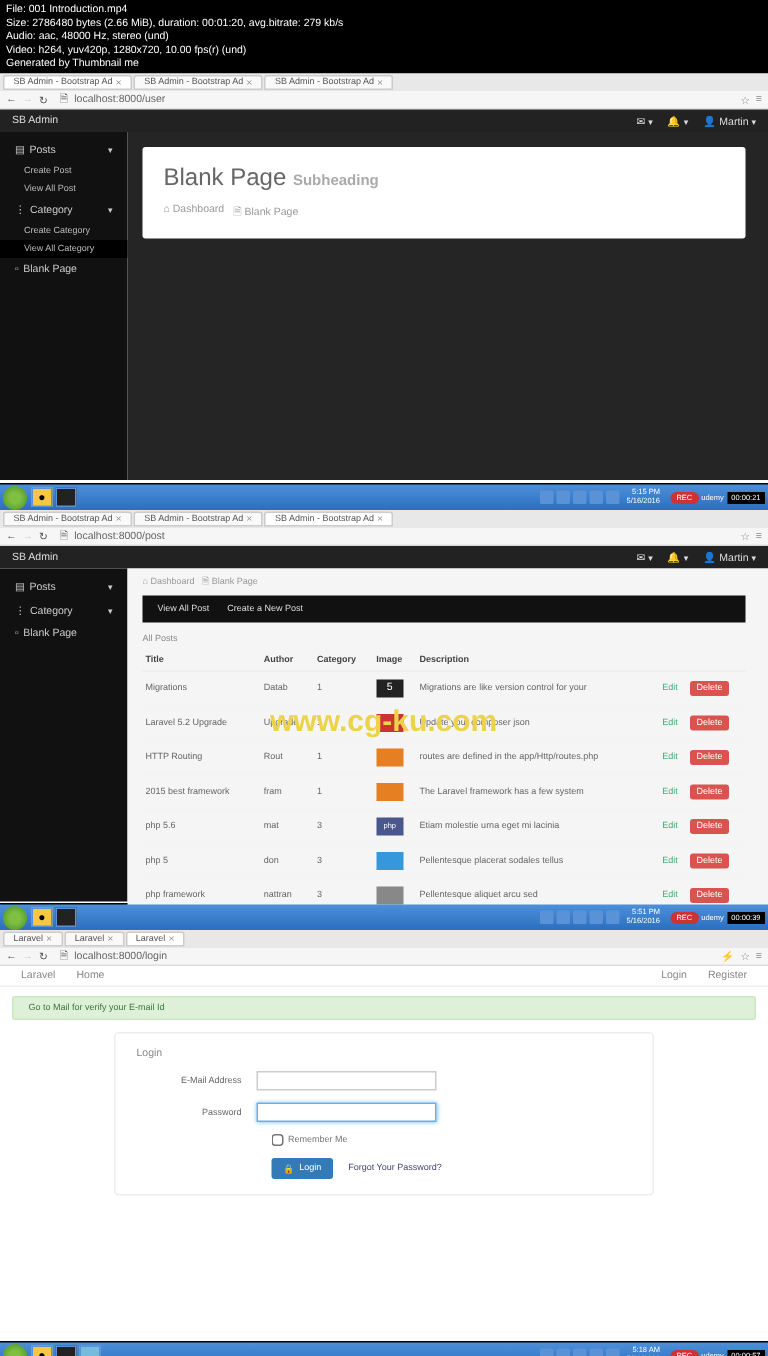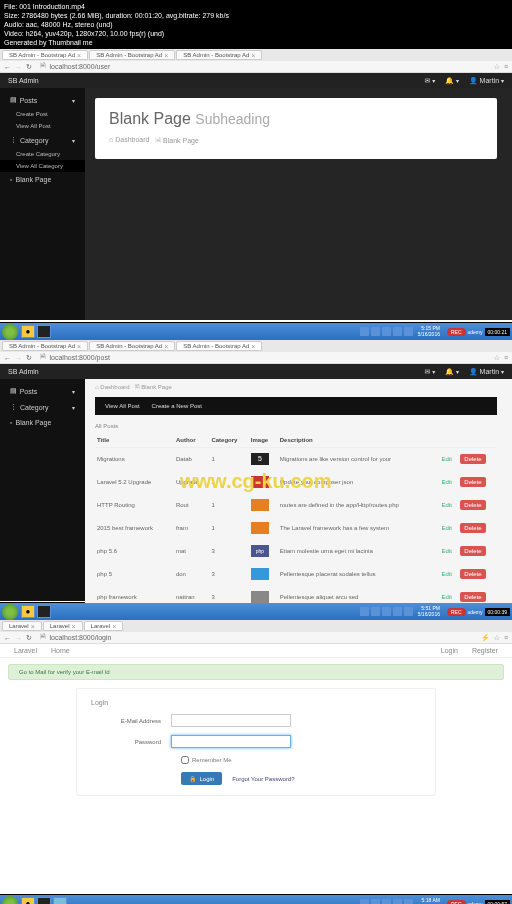--- a/index.html
+++ b/index.html
@@ -22,21 +22,21 @@
 .caret{font-size:6px}
 
 .layout{display:flex}
 .sidebar{background:#111;width:85px;color:#ccc;font-size:7px;padding:4px 0}
 .side-item{padding:4px 10px;display:flex;align-items:center;gap:3px;cursor:pointer}
 .side-sub{padding:3px 10px 3px 16px;color:#bbb;font-size:6px}
 
 .content{flex:1;background:#252525;padding:10px 15px 10px 10px}
 .card{background:#fff;border-radius:2px;padding:12px 14px}
 .page-title{font-size:16px;color:#666;font-weight:normal;margin-bottom:8px}
-.page-sub{font-size:14px;color:#aaa;font-weight:normal}
+.page-sub{font-size:10px;color:#aaa;font-weight:bold}
 .crumbs{font-size:7px;color:#999;display:flex;gap:6px}
 
 
 .content2{flex:1;background:#f5f5f5;padding:0 15px 10px 10px}
 .crumbs2{font-size:6px;color:#999;margin:4px 0}
 .blackbar{background:#111;color:#ddd;padding:6px 10px;display:flex;gap:12px;font-size:6px;margin-bottom:8px}
 .blackbar span{cursor:pointer}
 .cat-label{font-size:6px;color:#888;margin-bottom:4px}
 
 table{width:100%;border-collapse:collapse;font-size:6px}

